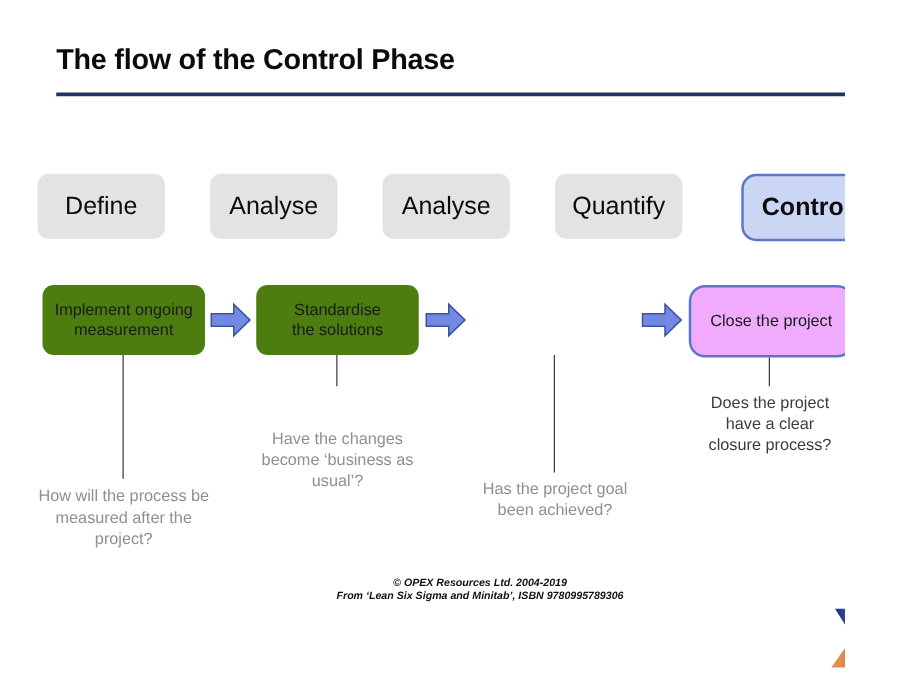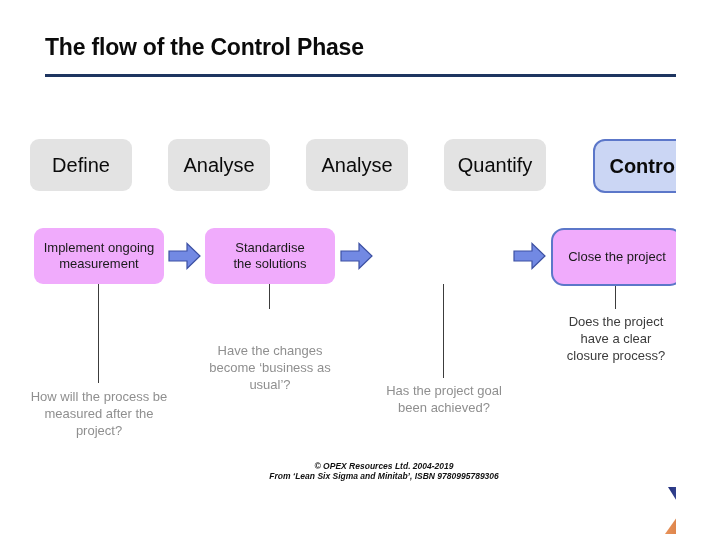--- a/index.html
+++ b/index.html
@@ -23,21 +23,21 @@
   .phase-measure{left:168px;}
   .phase-analyse{left:306px;}
   .phase-improve{left:444px;}
   .phase-control{
     left:582px;background:#cbd6f4;border:2px solid #5c77c9;border-radius:12px;
     font-weight:700;width:100px;height:50px;margin-left:11px;
   }
 
   
   .flow-box{
-    position:absolute;top:228px;width:130px;height:56px;background:#f0abfc;border-radius:9px;
+    position:absolute;top:228px;width:130px;height:56px;background:#4d7c0f;border-radius:9px;
     display:flex;align-items:center;justify-content:center;font-size:13px;color:#1a1a1a;
     text-align:center;line-height:16px;
   }
   .flow-1{left:34px;}
   .flow-2{left:205px;}
   .flow-3{left:379px;}
   .flow-4{left:551px;background:#f0abfc;border:2px solid #5c77c9;border-radius:13px;width:128px;height:54px;}
   .flow-box .inner{display:block;}
   .flow-1 .inner{max-width:120px;}
   .flow-2 .inner{max-width:86px;}

